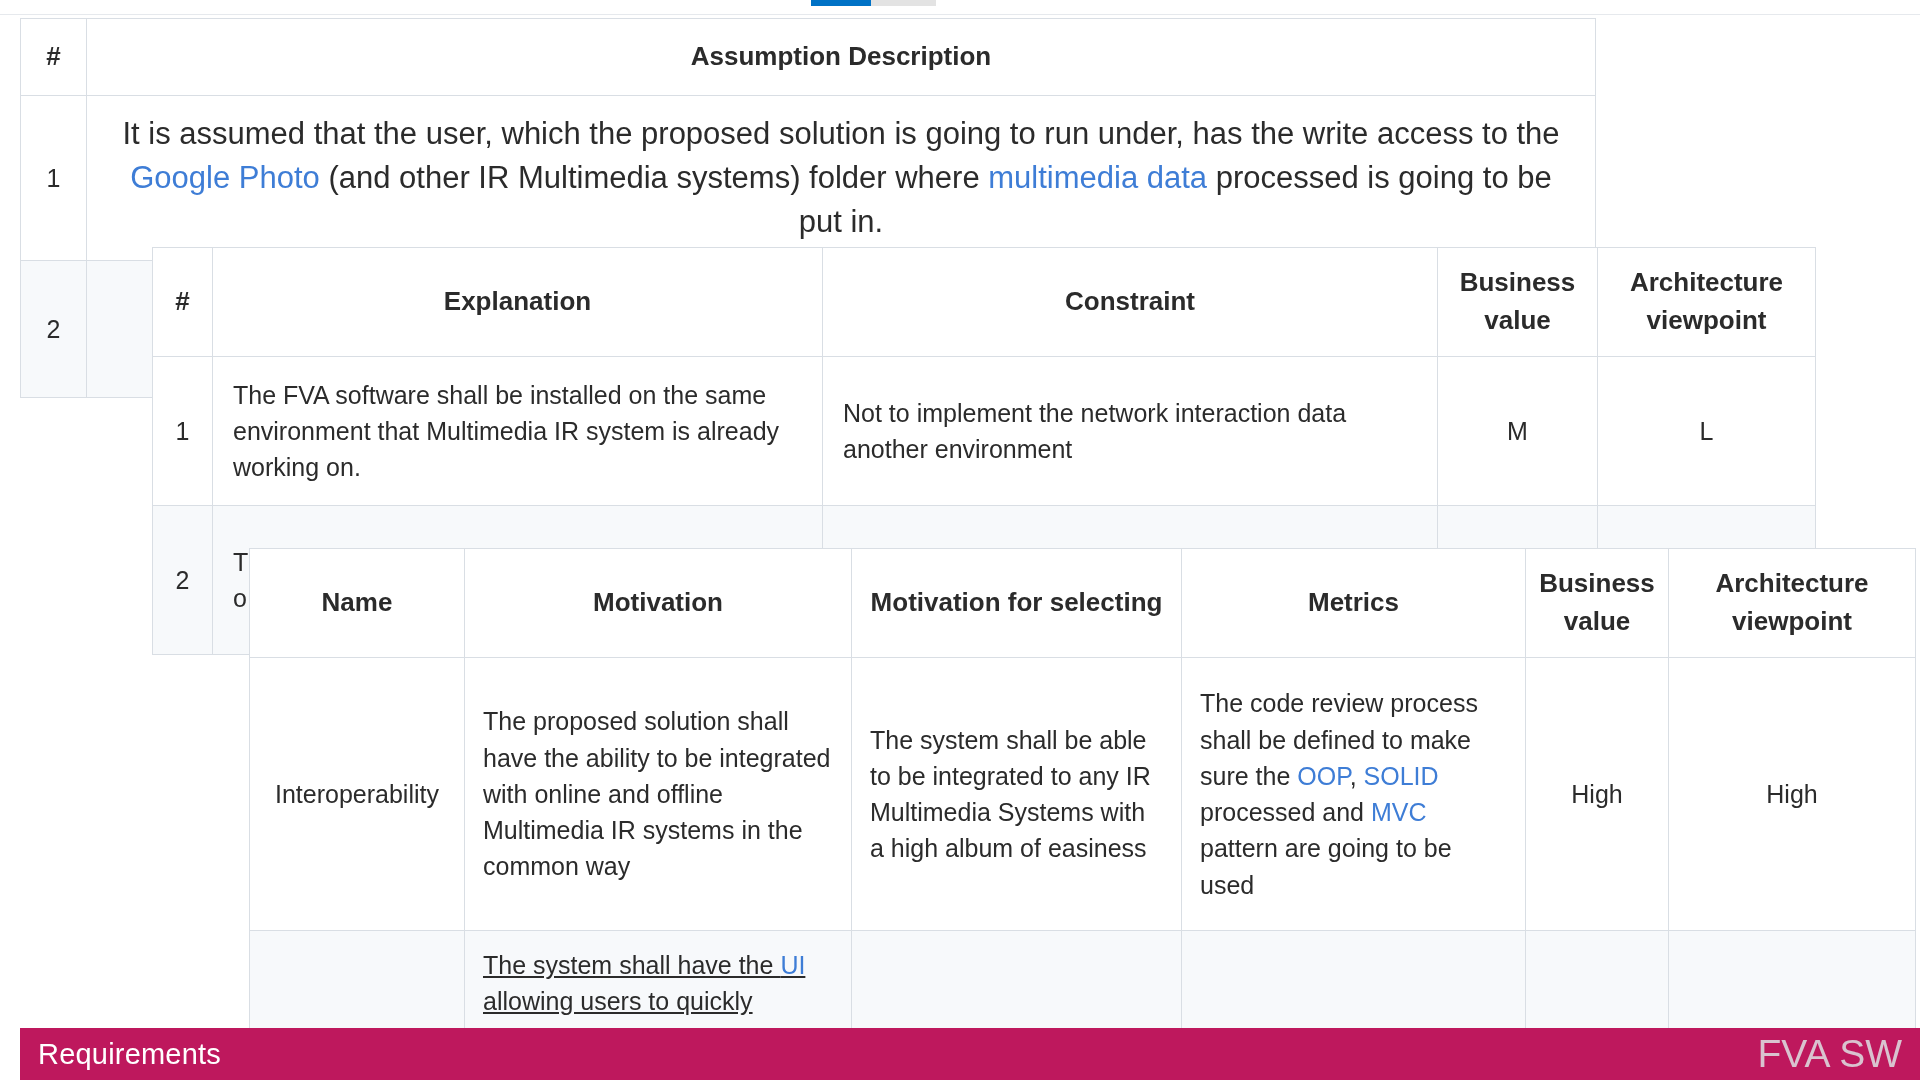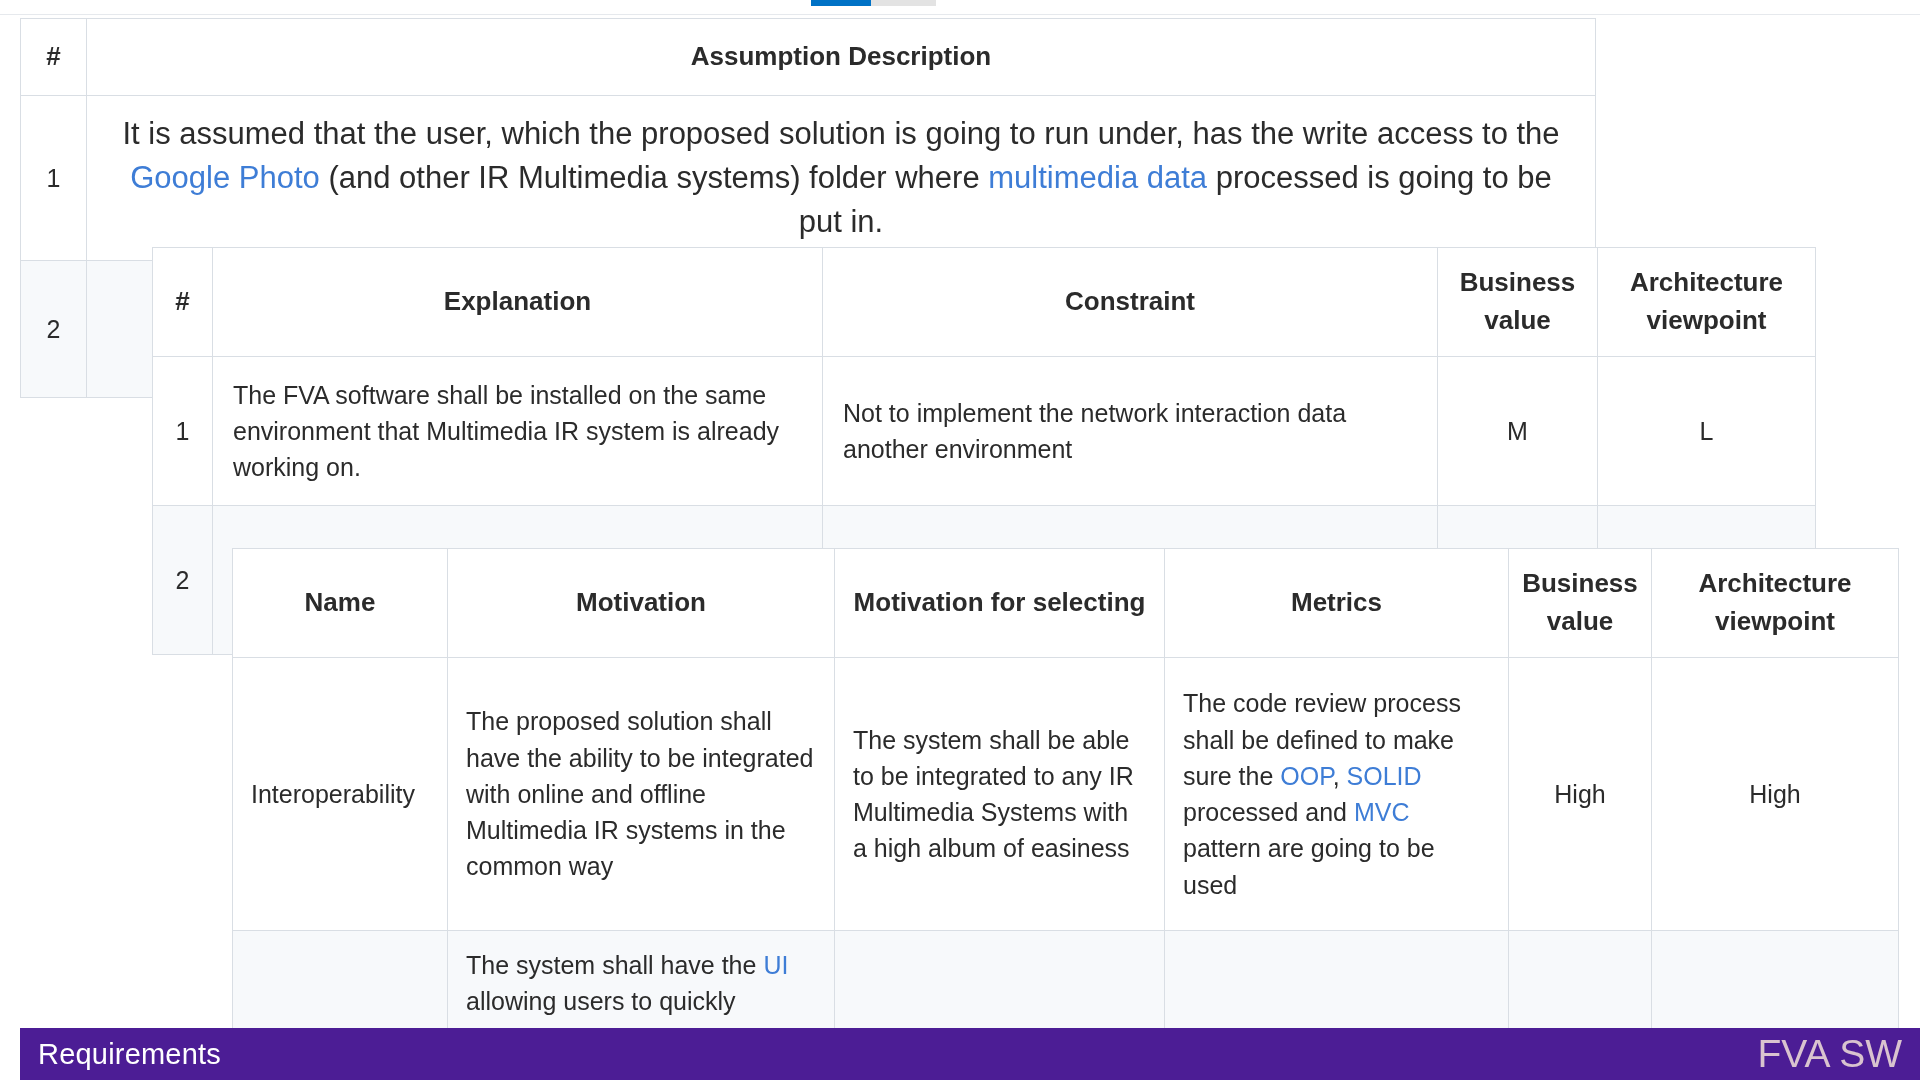--- a/index.html
+++ b/index.html
@@ -104,45 +104,45 @@
   #constraints-table col.c-av   { width: 218px; }
   #constraints-table th { height: 92px; padding: 8px 14px; }
   #constraints-table td { font-size: 25px; }
   #constraints-table td.cell-body { padding: 18px 20px; }
   #constraints-row-1 td { height: 112px; }
   #constraints-row-2 td { height: 112px; }
 
   
   #quality-table {
     position: absolute;
-    left: 232px;
+    left: 249px;
     top: 548px;
     width: 1666px;
   }
   #quality-table col.q-name { width: 215px; }
   #quality-table col.q-expl { width: 387px; }
   #quality-table col.q-motv { width: 330px; }
   #quality-table col.q-metr { width: 344px; }
   #quality-table col.q-bv   { width: 143px; }
   #quality-table col.q-av   { width: 247px; }
   #quality-table th { height: 92px; padding: 8px 12px; }
   #quality-table td { font-size: 25px; padding: 16px 18px; }
-  #quality-table td.q-cell-name { text-align: left; }
+  #quality-table td.q-cell-name { text-align: center; }
   #quality-row-1 td { height: 240px; }
-  #quality-row-2 td { height: 110px; vertical-align: top; }
+  #quality-row-2 td { height: 110px; vertical-align: top; text-decoration: underline; }
   #quality-row-2 td { padding-top: 16px; }
 
   
   #footer-band {
     position: absolute;
     left: 20px;
     bottom: 0;
     width: 1900px;
     height: 52px;
-    background: #4c1d95;
+    background: #be185d;
     display: flex;
     align-items: center;
     justify-content: space-between;
     padding: 0 18px;
     box-sizing: border-box;
   }
   #footer-title {
     color: #FFFFFF;
     font-size: 29px;
     letter-spacing: .2px;

